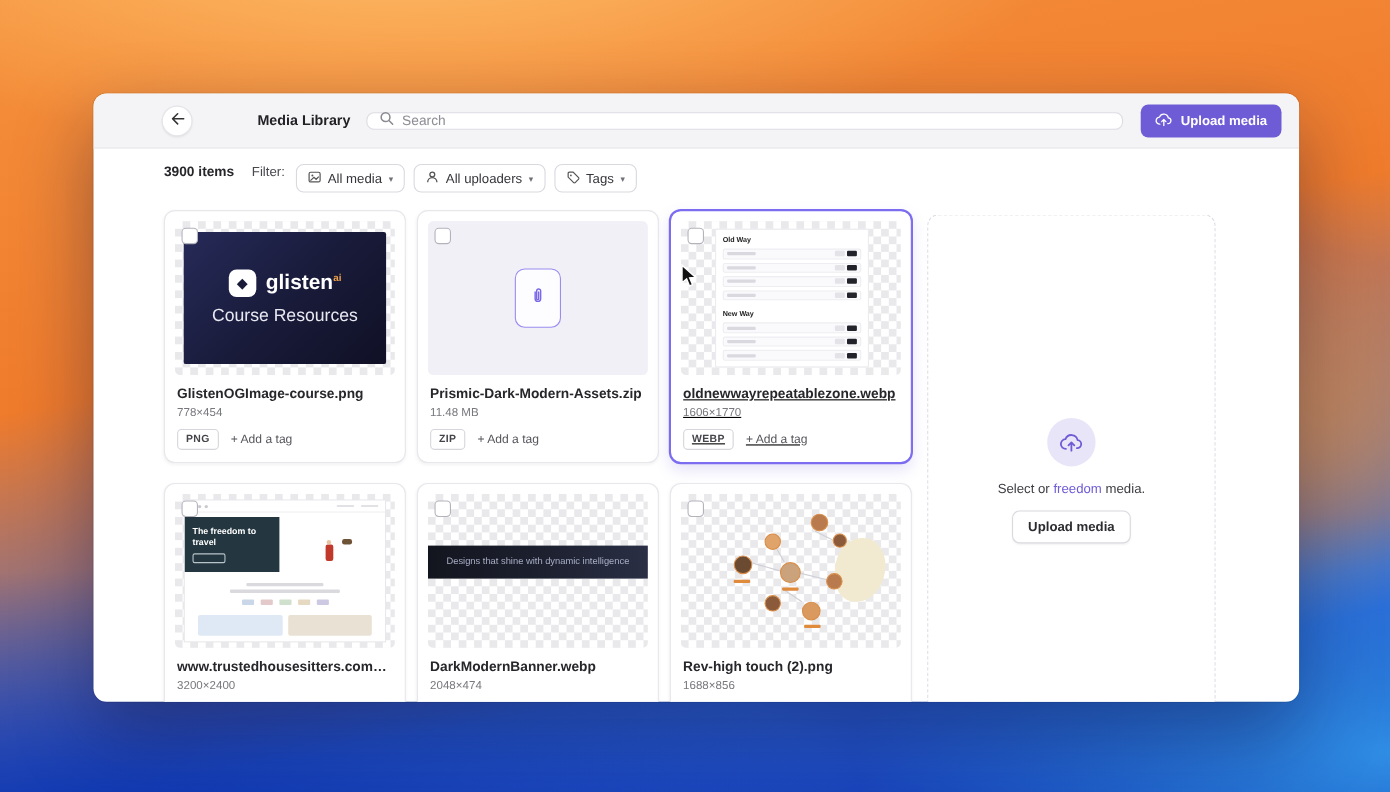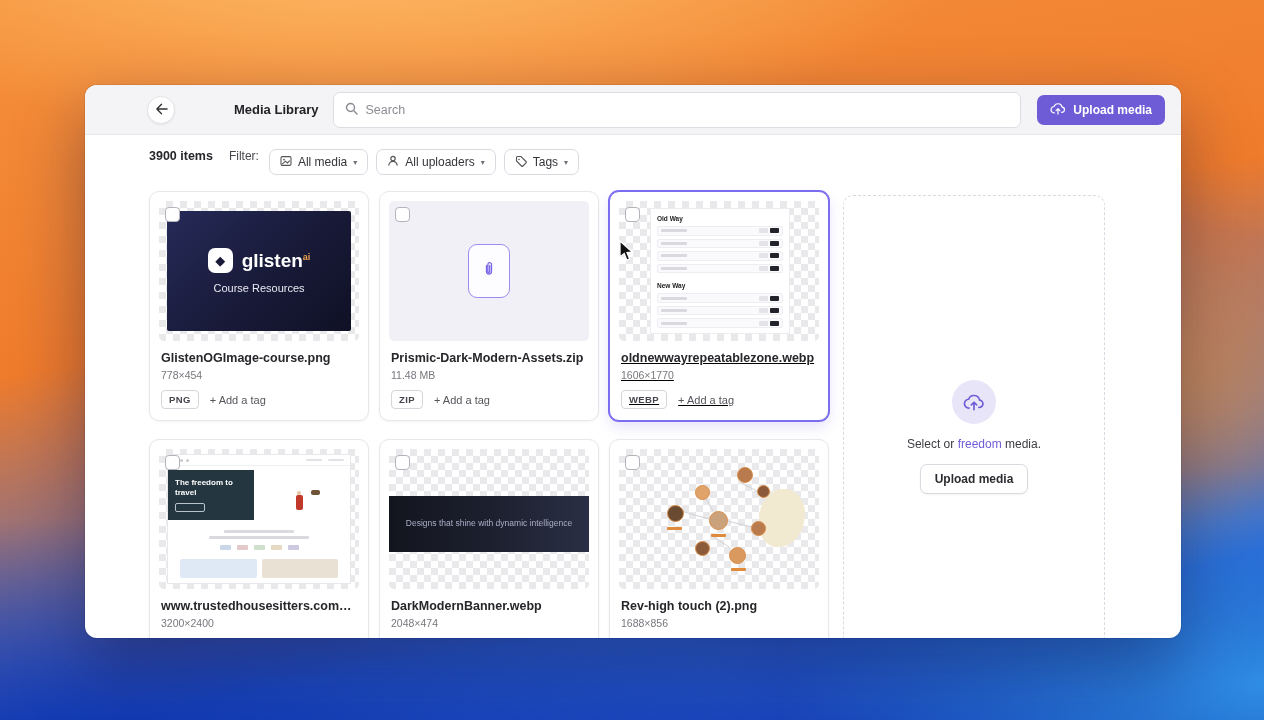--- a/index.html
+++ b/index.html
@@ -19,21 +19,21 @@
   .window { position:absolute; left:85px; top:85px; width:1096px; height:553px;
     background:#fff; border-radius:12px; overflow:hidden;
     box-shadow:0 30px 70px rgba(15,15,60,.4), 0 0 0 1px rgba(0,0,0,.08); }
 
   .header { height:50px; background:#f4f4f6; border-bottom:1px solid #e7e7eb;
     display:flex; align-items:center; padding:0 16px; }
   .back-btn { width:28px; height:28px; border-radius:50%; background:#fff;
     border:1px solid #e4e4e9; box-shadow:0 1px 2px rgba(0,0,0,.07);
     display:flex; align-items:center; justify-content:center; margin-left:46px; cursor:pointer; }
   .win-title { font-size:13px; font-weight:bold; color:#222226; margin-left:14px; white-space:nowrap;padding-left:45px; }
-  .search { flex:1; height:36px; background:#fff; border:1px solid #dcdce2; border-radius:7px;
+  .search { flex:1; height:16px; background:#fff; border:1px solid #dcdce2; border-radius:7px;
     display:flex; align-items:center; gap:8px; padding:0 11px; margin-left:14px; margin-right:16px; }
   .search input { border:none; outline:none; flex:1; font-size:12.5px; color:#333;
     font-family:"Liberation Sans", sans-serif; background:transparent; }
   .search input::placeholder { color:#8d8d95; }
   .upload-btn { height:30px; padding:0 13px; background:#6E5CD6; color:#fff; border:none;
     border-radius:7px; font-size:12px; font-weight:bold; display:flex; align-items:center; gap:7px;
     cursor:pointer; font-family:"Liberation Sans", sans-serif; }
 
   .window-body { position:relative; padding:14px 0 0 64px; height:503px; }
   .filter-row { display:flex; align-items:flex-start; margin-bottom:16px; }
@@ -64,21 +64,21 @@
 
   
   .glisten { position:absolute; inset:10px 8px; border-radius:2px;
     background:linear-gradient(135deg,#262a58 0%,#181a38 55%,#101126 100%);
     display:flex; flex-direction:column; align-items:center; justify-content:center; gap:9px; }
   .glisten-row { display:flex; align-items:center; gap:9px; }
   .glisten-logo { width:25px; height:25px; background:#fff; border-radius:7px;
     display:flex; align-items:center; justify-content:center; color:#181a38; font-size:13px; }
   .glisten-name { color:#fff; font-size:19px; font-weight:bold; }
   .glisten-name sup { color:#f0a24b; font-size:9px; font-weight:bold; }
-  .glisten-sub { color:#e9e9f2; font-size:11px; }
+  .glisten-sub { color:#e9e9f2; font-size:16px; }
 
   
   .zipbg { position:absolute; inset:0; background:#f1f0f6; display:flex; align-items:center; justify-content:center; }
   .file-icon { width:42px; height:54px; background:#fdfdff; border:1.5px solid #9a8cf0;
     border-radius:9px; display:flex; align-items:center; justify-content:center; }
 
   
   .oldnew { position:absolute; left:32px; right:30px; top:8px; bottom:8px; background:#fff;
     box-shadow:0 0 0 1px #ececf0; padding:5px 6px; display:flex; flex-direction:column; gap:3px; }
   .on-label { font-size:6.5px; font-weight:bold; color:#222; margin:1px 0; }
@@ -106,21 +106,21 @@
   .dog { position:absolute; left:60%; bottom:20%; width:9px; height:5px; background:#6f5336; border-radius:2px; }
   .site-mid { height:21px; display:flex; flex-direction:column; align-items:center; justify-content:center; gap:3px; }
   .mid-bar { height:3px; background:#d9d9de; border-radius:1px; }
   .site-logos { height:11px; display:flex; justify-content:center; gap:6px; }
   .logo-sq { width:11px; height:5px; border-radius:1px; }
   .site-bottom { flex:1; display:flex; gap:5px; padding:3px 12px 5px; }
   .sb1 { flex:1; background:#dfe9f5; border-radius:2px; }
   .sb2 { flex:1; background:#e9e2d4; border-radius:2px; }
 
   
-  .banner-band { position:absolute; left:0; right:0; top:47px; height:56px;
+  .banner-band { position:absolute; left:0; right:0; top:47px; height:30px;
     background:linear-gradient(90deg,#13151e 0%,#1d2130 55%,#2a2f45 100%);
     display:flex; align-items:center; justify-content:center; padding:0 16px; text-align:center; }
   .banner-text { font-size:8.5px; color:#a9aec6; line-height:1.35; }
 
   
   .rev { position:absolute; inset:0; }
   .blob { position:absolute; right:14px; top:40px; width:46px; height:58px; background:#f2ead0;
     border-radius:55% 45% 60% 40%; }
   .avatar { position:absolute; border-radius:50%; border:1.5px solid #d98e4a; }
   .tagbar { position:absolute; width:15px; height:3px; background:#e08a3c; border-radius:1px; }

